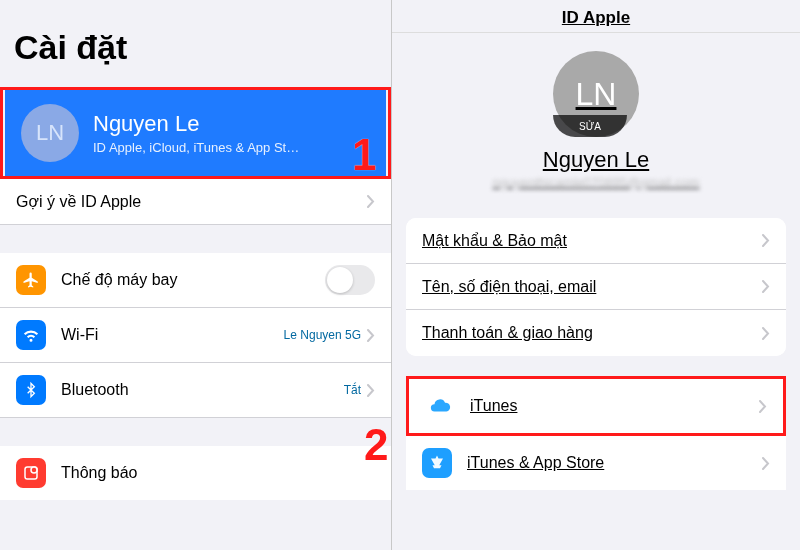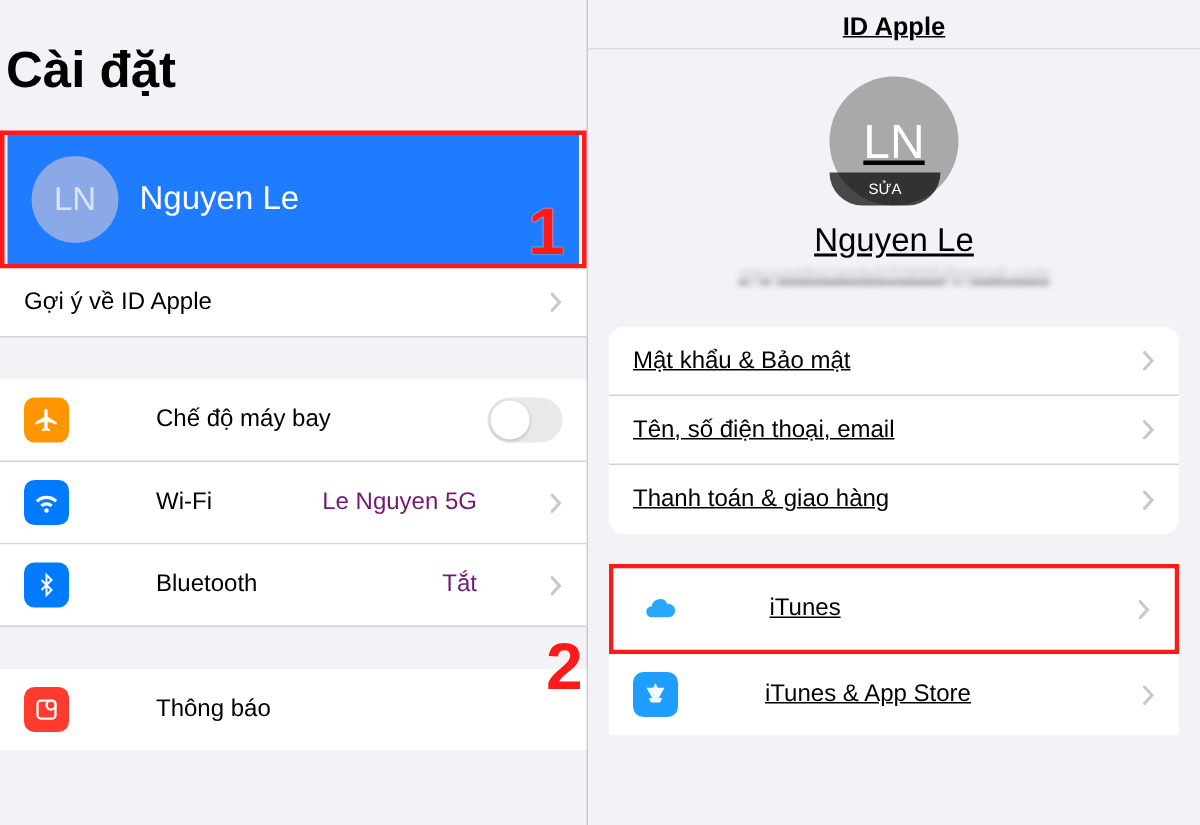--- a/index.html
+++ b/index.html
@@ -24,21 +24,21 @@
     }
     .panel-right {
       flex: 1;
       background: #f2f2f7;
       position: relative;
       text-decoration: underline;
     }
     .title-large {
       font-size: 34px;
       font-weight: 700;
-      padding: 28px 20px 12px 4px;
+      padding: 28px 20px 12px 14px;
       color: #000;
     }
     .outline-red {
       border: 3px solid #ff1a1a;
     }
     .profile-row {
       background: #1f7bff;
       display: flex;
       align-items: center;
       padding: 14px 16px;
@@ -75,30 +75,29 @@
     }
     .list-row {
       background: #fff;
       display: flex;
       align-items: center;
       padding: 12px 16px;
       border-bottom: 0.5px solid #d1d1d6;
       font-size: 16px;
       color: #000;
       min-height: 46px;
-      gap: 43px;
     }
     .list-row .chev {
       margin-left: auto;
       color: #c7c7cc;
     }
     .list-row .value {
       margin-left: auto;
-      color: #701a75;
-      font-size: 16px;
+      color: #0369a1;
+      font-size: 12px;
     }
     .list-row .value + .chev {
       margin-left: 6px;
     }
     .group-gap {
       height: 28px;
     }
     .icon-box {
       width: 30px;
       height: 30px;
@@ -218,20 +217,21 @@
 
 <div class="panel-left">
   <div class="title-large">Cài đặt</div>
 
   <div style="margin-top:8px;">
     <div class="outline-red">
       <div class="profile-row">
         <div class="avatar-left">LN</div>
         <div class="profile-text">
           <div class="profile-name">Nguyen Le</div>
+          <div class="profile-sub">ID Apple, iCloud, iTunes &amp; App St…</div>
         </div>
       </div>
     </div>
     <div class="list-row">
       <span>Gợi ý về ID Apple</span>
       <span class="chev">
           <svg width="8" height="13" viewBox="0 0 8 13" fill="none">
             <path d="M1 1l5 5.5L1 12" stroke="#c7c7cc" stroke-width="2" stroke-linecap="round"></path>
           </svg>
         </span>

